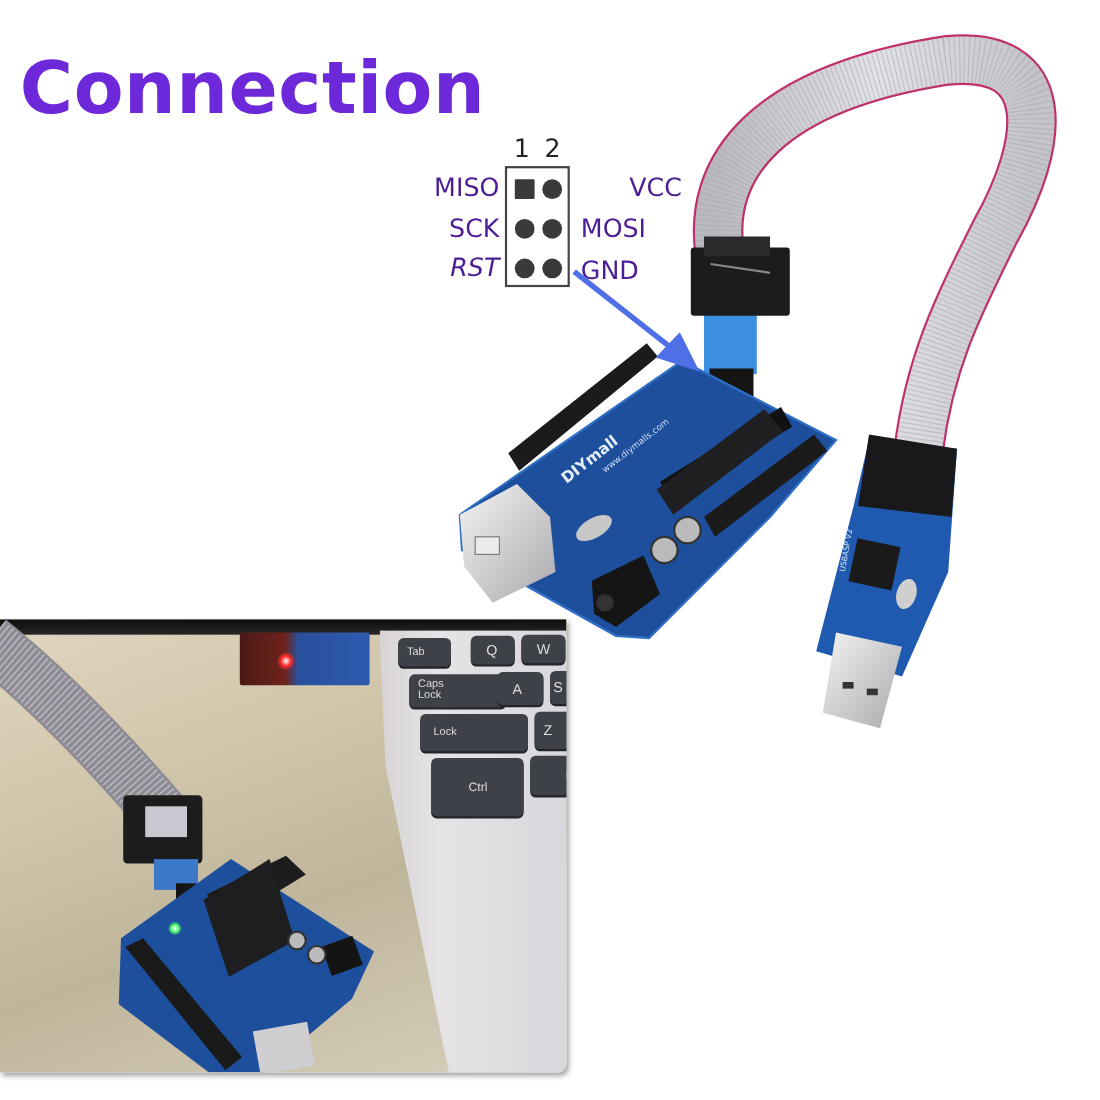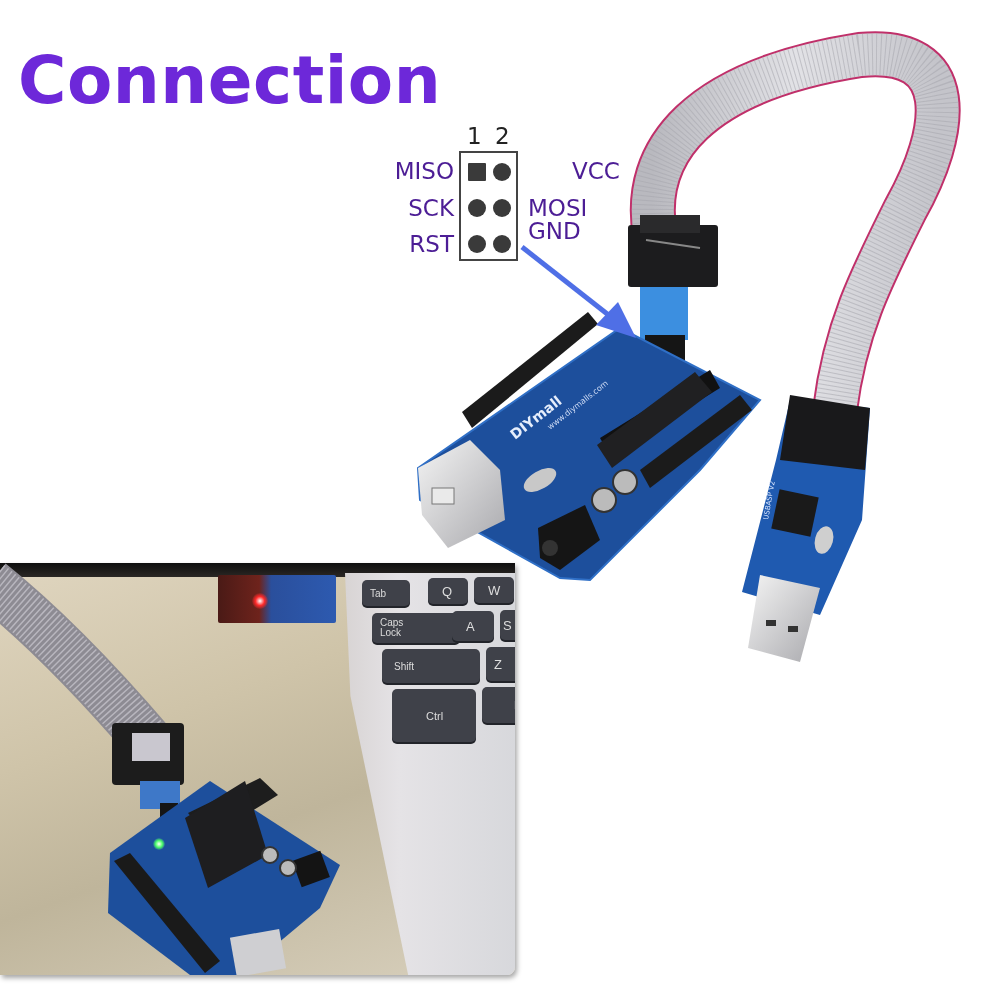--- a/index.html
+++ b/index.html
@@ -19,34 +19,34 @@
 <body>
 
 <div class="title">Connection</div>
 
 <div>
   <span class="pin-num" style="left:467px;top:125px;">1</span>
   <span class="pin-num" style="left:495px;top:125px;">2</span>
 
   <span class="pin-label" style="right:546px;top:160px;">MISO</span>
   <span class="pin-label" style="right:546px;top:197px;">SCK</span>
-  <span class="pin-label" style="right:546px;top:233px;">RST</span>
+  <span class="pin-label" style="right:546px;top:233px;font-style:italic;">RST</span>
 
   <div class="hdr-box">
     <div class="pin sq" style="left:7px;top:10px;"></div>
     <div class="pin" style="left:32px;top:10px;"></div>
     <div class="pin" style="left:7px;top:46px;"></div>
     <div class="pin" style="left:32px;top:46px;"></div>
     <div class="pin" style="left:7px;top:82px;"></div>
     <div class="pin" style="left:32px;top:82px;"></div>
   </div>
 
   <span class="pin-label" style="left:528px;top:160px;margin-left:44px;">VCC</span>
   <span class="pin-label" style="left:528px;top:197px;">MOSI</span>
-  <span class="pin-label" style="left:528px;top:220px;">GND</span>
+  <span class="pin-label" style="left:528px;top:236px;">GND</span>
 </div>
 
 <svg class="abs" style="left:0;top:0;" width="1000" height="1000">
   <defs>
     <linearGradient id="cableG" x1="0" y1="0" x2="1" y2="0">
       <stop offset="0" stop-color="#b9b9bf"></stop>
         <stop offset="0.5" stop-color="#e2e2e6"></stop>
         <stop offset="1" stop-color="#c4c4ca"></stop>
     </linearGradient>
     <linearGradient id="usbG" x1="0" y1="0" x2="1" y2="1">
@@ -128,21 +128,21 @@
   <div class="key" style="left:372px;top:50px;width:88px;height:30px;">
       <span class="keylabel" style="width:30px;line-height:1;">Caps Lock</span>
     </div>
   <div class="key" style="left:452px;top:48px;width:42px;height:30px;">
       <span class="keylabel" style="left:14px;font-size:13px;">A</span>
     </div>
   <div class="key" style="left:500px;top:47px;width:20px;height:30px;">
       <span class="keylabel" style="left:3px;font-size:13px;">S</span>
     </div>
   <div class="key" style="left:382px;top:86px;width:98px;height:34px;">
-      <span class="keylabel" style="left:12px;">Shift</span>
+      <span class="keylabel" style="left:12px;">Lock</span>
     </div>
   <div class="key" style="left:486px;top:84px;width:34px;height:34px;">
       <span class="keylabel" style="left:8px;font-size:13px;">Z</span>
     </div>
   <div class="key" style="left:392px;top:126px;width:84px;height:53px;">
       <span class="keylabel" style="left:34px;font-size:11px;">Ctrl</span>
     </div>
   <div class="key" style="left:482px;top:124px;width:38px;height:36px;">
       <span class="keylabel" style="left:12px;font-size:11px;padding-left:20px;">Fn</span>
     </div>

